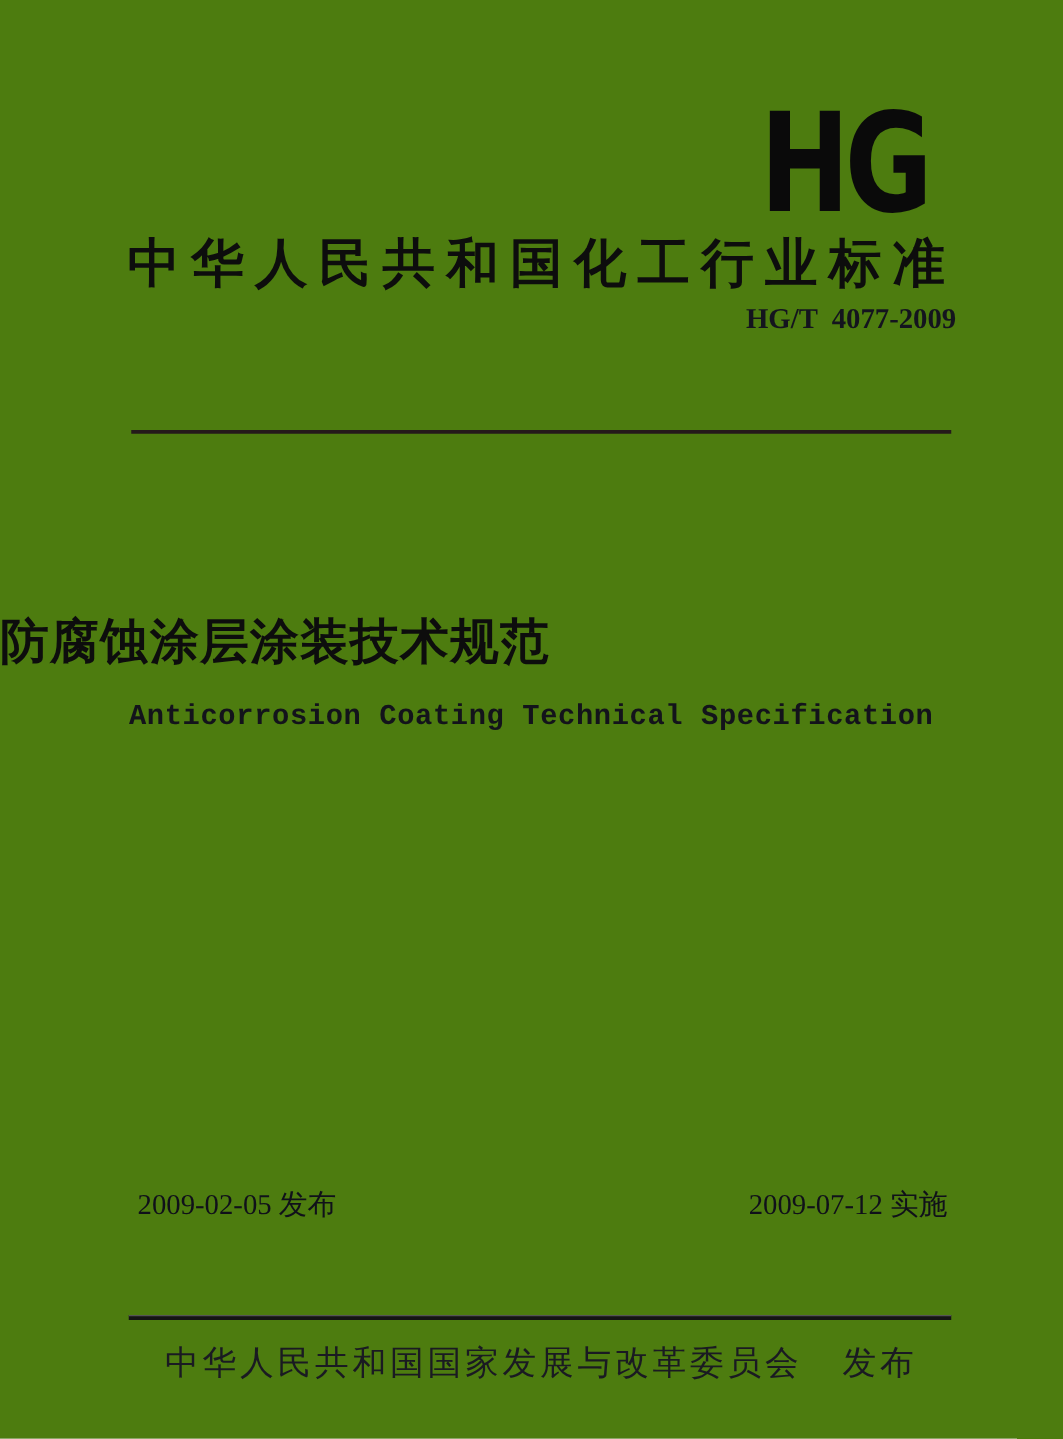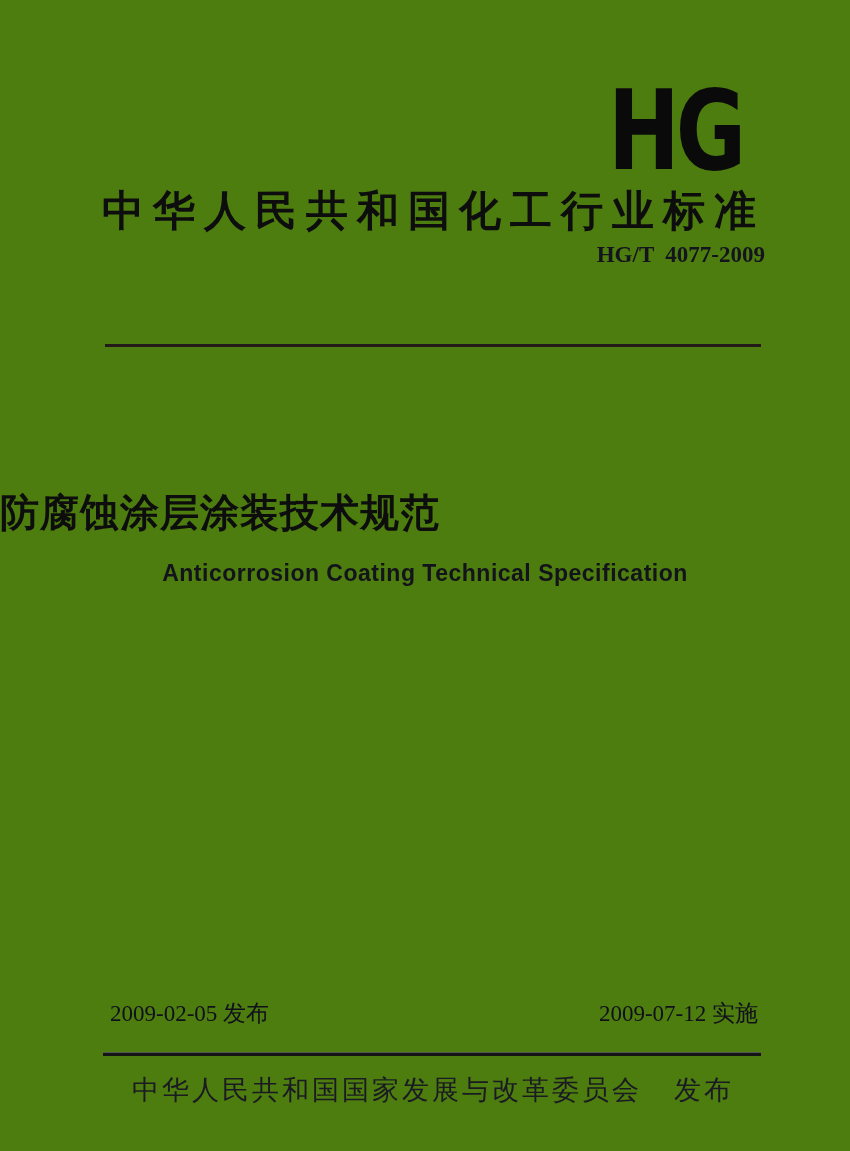--- a/index.html
+++ b/index.html
@@ -67,29 +67,29 @@
     font-weight: bold;
     letter-spacing: 1px;
     color: #0d0d0d;
   }
   .title-en {
     position: absolute;
     top: 560px;
     left: 0;
     width: 100%;
     text-align: center;
-    font-family: Liberation Sans, sans-serif;
+    font-family: Liberation Mono, monospace;
     font-weight: bold;
     font-size: 23px;
     letter-spacing: 0.5px;
     color: #13131b;
   }
   .dates {
     position: absolute;
-    top: 998px;
+    top: 948px;
     left: 110px;
     width: 648px;
     display: flex;
     justify-content: space-between;
     font-family: "Liberation Serif", serif;
     font-size: 23px;
     color: #10101a;
   }
   .rule-bottom {
     position: absolute;

